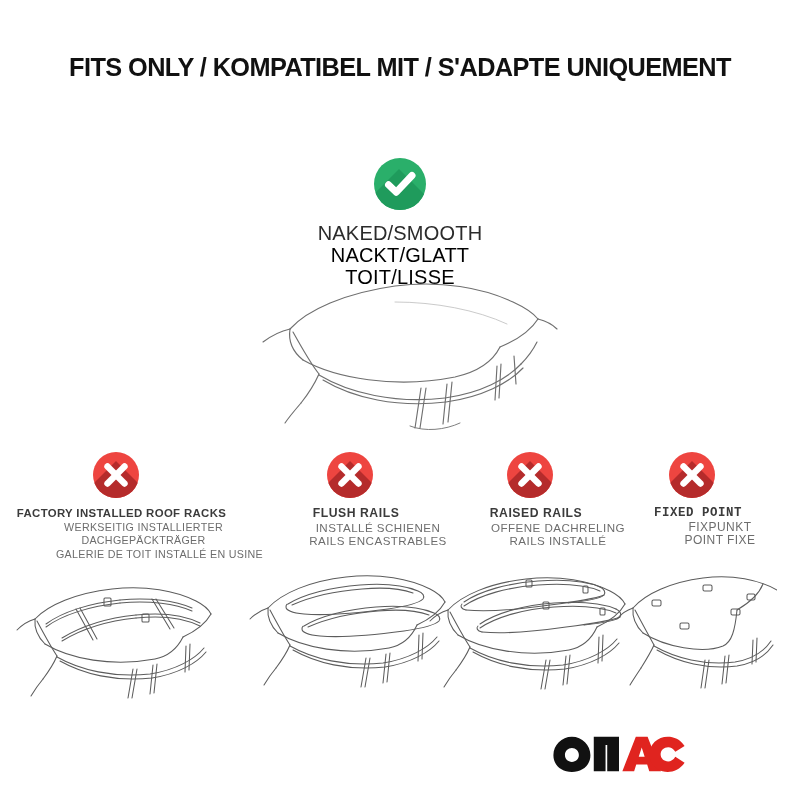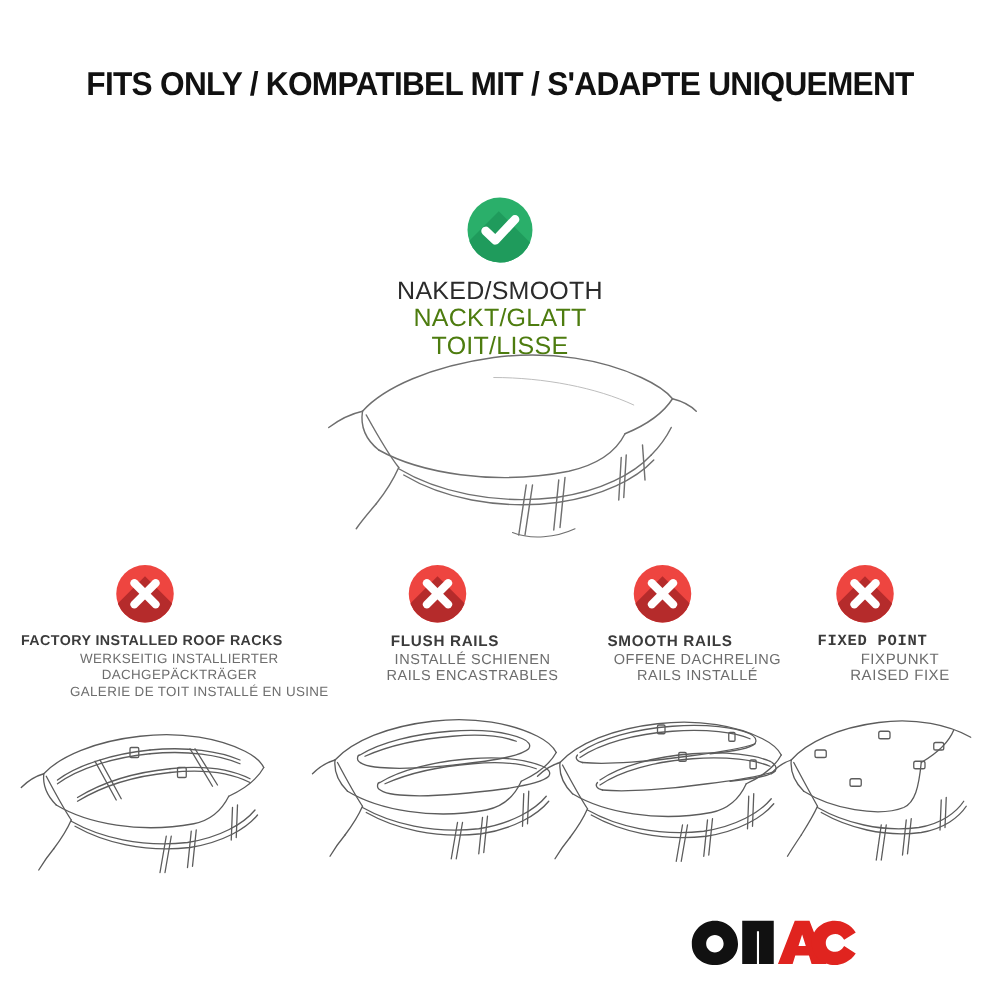--- a/index.html
+++ b/index.html
@@ -71,21 +71,21 @@
   .badge-green svg, .badge-red svg {
     position: absolute; inset: 0;
     width: 100%; height: 100%;
   }
 
   .approved-labels { margin-top: 12px; }
   .approved-labels .l1 {
     font-size: 20px; color: #2b2b2b; letter-spacing: 0.2px; line-height: 22px;
   }
   .approved-labels .l2, .approved-labels .l3 {
-    font-size: 20px; color: #4d7c0f; letter-spacing: 0.2px; line-height: 22px;
+    font-size: 20px; color: #000000; letter-spacing: 0.2px; line-height: 22px;
   }
 
   
   .main-illustration {
     position: absolute;
     top: 276px; left: 245px;
     width: 330px; height: 160px;
   }
 
   
@@ -316,21 +316,21 @@
       <div class="badge-red">
         <div class="shadow"></div>
         <svg viewBox="0 0 46 46" xmlns="http://www.w3.org/2000/svg" aria-hidden="true">
           <g stroke="#ffffff" stroke-width="6.4" stroke-linecap="round">
             <line x1="14.5" y1="14.5" x2="31.5" y2="31.5"></line>
             <line x1="31.5" y1="14.5" x2="14.5" y2="31.5"></line>
           </g>
         </svg>
       </div>
       <div class="col-labels">
-        <div class="line primary">SMOOTH RAILS</div>
+        <div class="line primary">RAISED RAILS</div>
         <div class="line secondary">OFFENE DACHRELING</div>
         <div class="line secondary">RAILS INSTALLÉ</div>
       </div>
       <div class="col-illustration">
         <svg class="line-art" viewBox="0 0 228 140" width="228" height="140" xmlns="http://www.w3.org/2000/svg" aria-hidden="true">
           <g fill="none" stroke="#5c5c5c" stroke-width="1.05" stroke-linecap="round" stroke-linejoin="round">
             <path d="M32 56 C46 41 74 29 110 25 C144 21 174 27 194 37 C202 41 207 46 209 50"></path>
             <path d="M209 50 C204 59 194 67 181 73"></path>
             <path d="M32 56 C31 66 35 74 42 81"></path>
             <path d="M42 81 C67 96 110 104 153 96 C168 93 176 84 181 73"></path>
@@ -374,21 +374,21 @@
         <svg viewBox="0 0 46 46" xmlns="http://www.w3.org/2000/svg" aria-hidden="true">
           <g stroke="#ffffff" stroke-width="6.4" stroke-linecap="round">
             <line x1="14.5" y1="14.5" x2="31.5" y2="31.5"></line>
             <line x1="31.5" y1="14.5" x2="14.5" y2="31.5"></line>
           </g>
         </svg>
       </div>
       <div class="col-labels">
         <div class="line primary">FIXED POINT</div>
         <div class="line secondary">FIXPUNKT</div>
-        <div class="line secondary">RAISED FIXE</div>
+        <div class="line secondary">POINT FIXE</div>
       </div>
       <div class="col-illustration" style="width:170px;margin-left:-13px;">
         <svg class="line-art" viewBox="0 0 170 140" width="170" height="140" xmlns="http://www.w3.org/2000/svg" aria-hidden="true">
           <g fill="none" stroke="#5c5c5c" stroke-width="1.05" stroke-linecap="round" stroke-linejoin="round">
             <path d="M26 54 C38 40 64 28 96 24 C126 20 152 26 170 36"></path>
             <path d="M156 30 C152 40 142 49 130 56"></path>
             <path d="M26 54 C25 64 29 72 36 79"></path>
             <path d="M36 79 C58 93 96 100 116 92 C125 88 128 76 130 56"></path>
             <path d="M26 54 C20 56 14 60 10 65"></path>
             <path d="M28 56 C36 71 42 82 47 91"></path>

